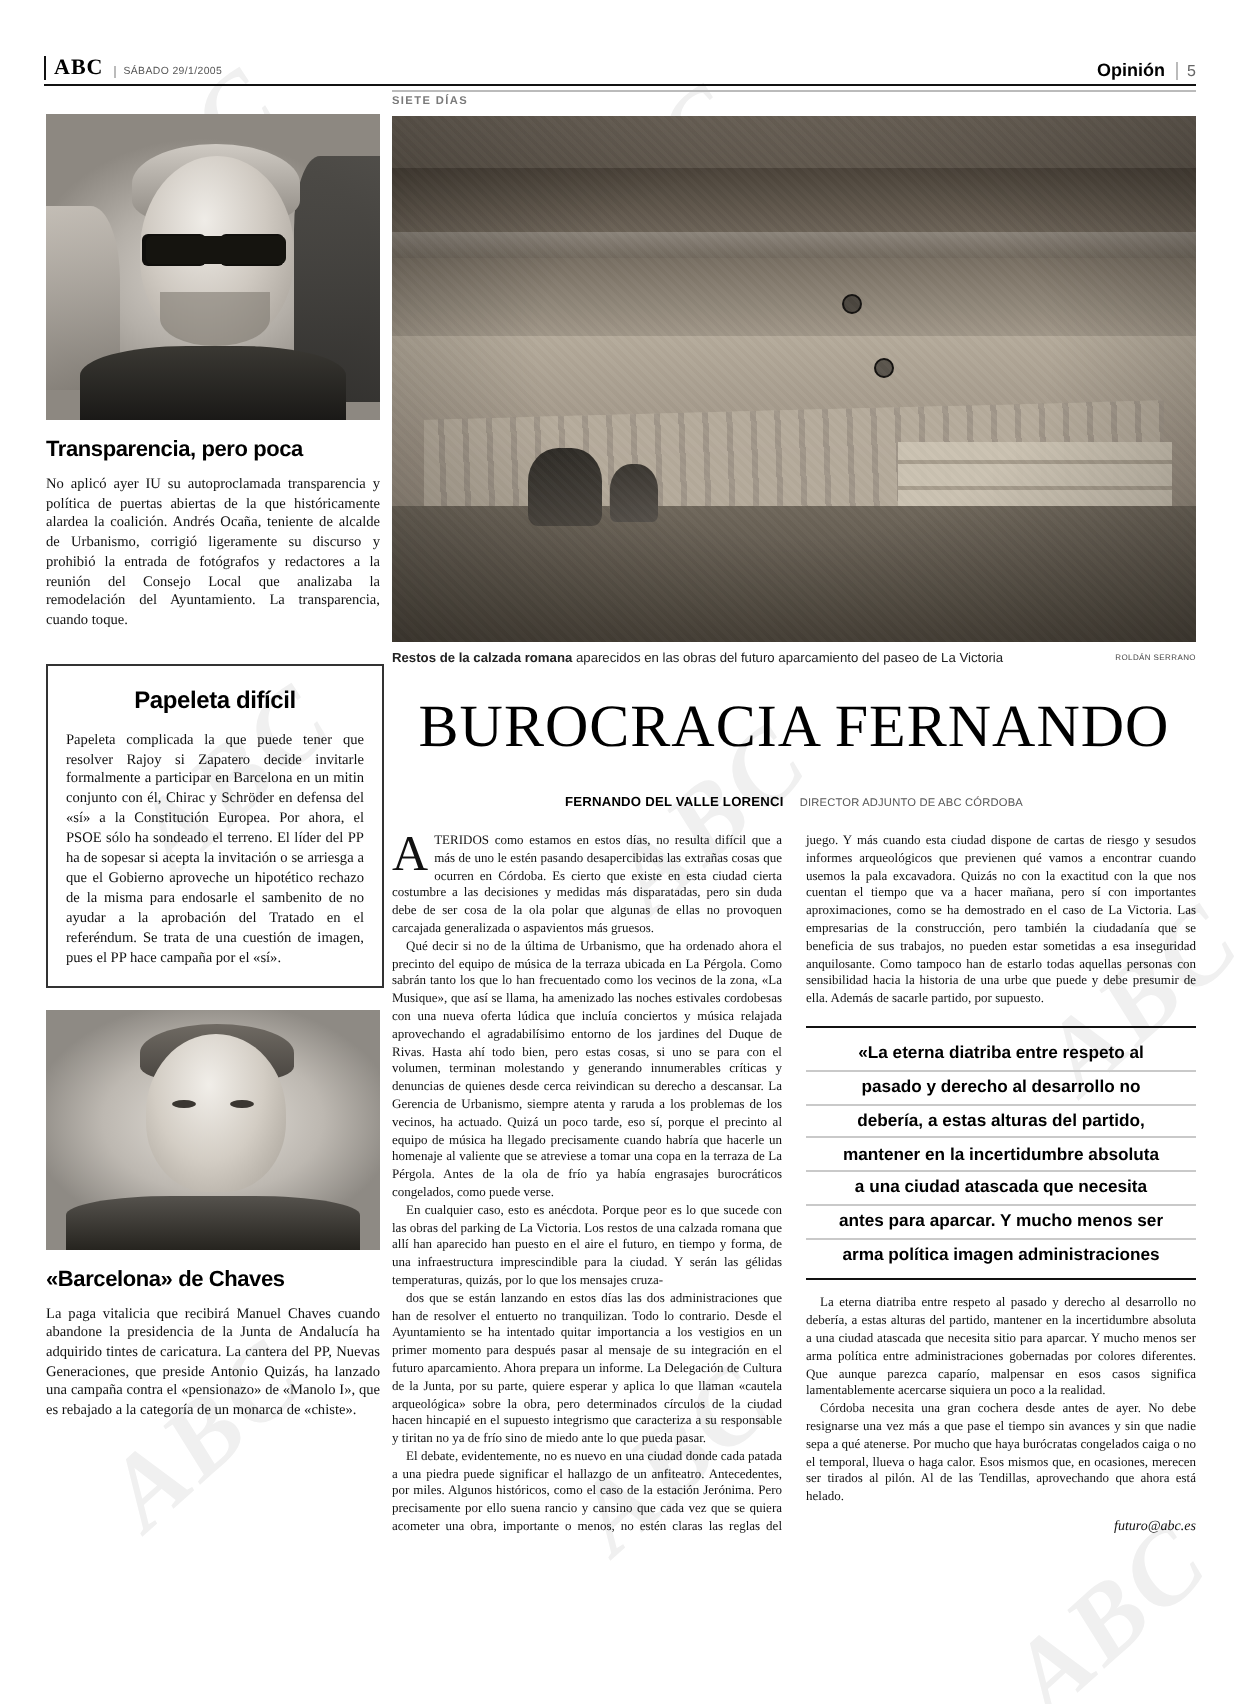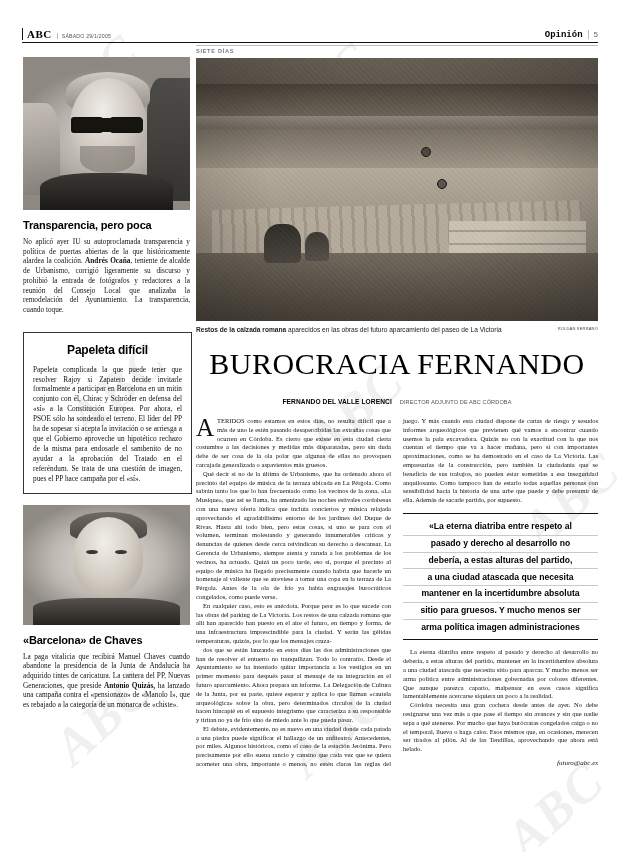--- a/index.html
+++ b/index.html
@@ -18,21 +18,21 @@
   
   .masthead{position:absolute;left:22px;top:22px;width:576px;height:20px;
     border-bottom:1.6px solid #111;display:flex;align-items:flex-end;
     justify-content:space-between;z-index:3;}
   .mh-left{display:flex;align-items:baseline;gap:5px;padding-bottom:2px;}
   .mh-abc{font-family:"Liberation Serif",serif;font-weight:bold;font-size:11px;
     letter-spacing:.5px;border-left:1.4px solid #111;padding-left:4px;color:#000;}
   .mh-date{font-family:"Liberation Sans",sans-serif;font-size:5.2px;color:#555;
     border-left:.8px solid #bbb;padding-left:4px;letter-spacing:.2px;}
   .mh-right{display:flex;align-items:baseline;gap:5px;padding-bottom:2px;}
-  .mh-section{font-family:Liberation Mono, monospace;font-weight:bold;font-size:9px;color:#000;}
+  .mh-section{font-family:Liberation Sans, sans-serif;font-weight:bold;font-size:9px;color:#000;}
   .mh-page{font-family:"Liberation Sans",sans-serif;font-size:8px;color:#666;
     border-left:.8px solid #bbb;padding-left:5px;}
 
   
   .rail{position:absolute;left:23px;top:57px;width:167px;z-index:2;}
 
   .photo{width:167px;background:#cfcfcf;position:relative;overflow:hidden;}
   .photo.p1{height:153px;}
   .photo.p3{height:120px;}
 
@@ -69,21 +69,21 @@
     background:linear-gradient(180deg,#6f6a63,#4a4641);}
   .p3 .eyeL{position:absolute;left:38%;top:38%;width:7%;height:3.4%;background:#3a3631;border-radius:50%;}
   .p3 .eyeR{position:absolute;left:55%;top:38%;width:7%;height:3.4%;background:#3a3631;border-radius:50%;}
   .p3 .body{position:absolute;left:6%;bottom:0;width:88%;height:22%;
     background:linear-gradient(180deg,#55524d,#26241f);border-radius:36% 36% 0 0;}
 
   .brief-title{font-family:"Liberation Sans",sans-serif;font-weight:bold;
     font-size:11px;color:#000;margin:9px 0 6px 0;letter-spacing:-.2px;}
   .brief-body{font-family:"Liberation Serif",serif;font-size:7.3px;line-height:9.7px;
     color:#111;text-align:justify;}
-  .brief-body b{font-weight:bold;}
+  .brief-body b{font-weight:normal;}
 
   
   .boxbrief{border:.9px solid #333;padding:8px 9px 9px 9px;margin-top:17px;width:149px;}
   .boxbrief .brief-title{text-align:center;font-size:12px;margin:2px 0 8px 0;}
   .boxbrief .brief-body{font-size:7.3px;line-height:9.9px;}
 
   
   .main{position:absolute;left:196px;top:45px;width:402px;z-index:2;}
 
   .siete{font-family:"Liberation Sans",sans-serif;font-size:5.6px;font-weight:bold;
@@ -251,23 +251,23 @@
         <p class="first"><span class="dropcap">A</span><span>TERIDOS como estamos en estos días, no resulta difícil que a más de uno le estén pasando desapercibidas las extrañas cosas que ocurren en Córdoba. Es cierto que existe en esta ciudad cierta costumbre a las decisiones y medidas más disparatadas, pero sin duda debe de ser cosa de la ola polar que algunas de ellas no provoquen carcajada generalizada o aspavientos más gruesos.</span></p>
         <p><span>Qué decir si no de la última de Urbanismo, que ha ordenado ahora el precinto del equipo de música de la terraza ubicada en La Pérgola. Como sabrán tanto los que lo han frecuentado como los vecinos de la zona, «La Musique», que así se llama, ha amenizado las noches estivales cordobesas con una nueva oferta lúdica que incluía conciertos y música relajada aprovechando el agradabilísimo entorno de los jardines del Duque de Rivas. Hasta ahí todo bien, pero estas cosas, si uno se para con el volumen, terminan molestando y generando innumerables críticas y denuncias de quienes desde cerca reivindican su derecho a descansar. La Gerencia de Urbanismo, siempre atenta y raruda a los problemas de los vecinos, ha actuado. Quizá un poco tarde, eso sí, porque el precinto al equipo de música ha llegado precisamente cuando habría que hacerle un homenaje al valiente que se atreviese a tomar una copa en la terraza de La Pérgola. Antes de la ola de frío ya había engrasajes burocráticos congelados, como puede verse.</span></p>
         <p><span>En cualquier caso, esto es anécdota. Porque peor es lo que sucede con las obras del parking de La Victoria. Los restos de una calzada romana que allí han aparecido han puesto en el aire el futuro, en tiempo y forma, de una infraestructura imprescindible para la ciudad. Y serán las gélidas temperaturas, quizás, por lo que los mensajes cruza-</span></p>
         <p><span>dos que se están lanzando en estos días las dos administraciones que han de resolver el entuerto no tranquilizan. Todo lo contrario. Desde el Ayuntamiento se ha intentado quitar importancia a los vestigios en un primer momento para después pasar al mensaje de su integración en el futuro aparcamiento. Ahora prepara un informe. La Delegación de Cultura de la Junta, por su parte, quiere esperar y aplica lo que llaman «cautela arqueológica» sobre la obra, pero determinados círculos de la ciudad hacen hincapié en el supuesto integrismo que caracteriza a su responsable y tiritan no ya de frío sino de miedo ante lo que pueda pasar.</span></p>
         <p><span>El debate, evidentemente, no es nuevo en una ciudad donde cada patada a una piedra puede significar el hallazgo de un anfiteatro. Antecedentes, por miles. Algunos históricos, como el caso de la estación Jerónima. Pero precisamente por ello suena rancio y cansino que cada vez que se quiera acometer una obra, importante o menos, no estén claras las reglas del juego. Y más cuando esta ciudad dispone de cartas de riesgo y sesudos informes arqueológicos que previenen qué vamos a encontrar cuando usemos la pala excavadora. Quizás no con la exactitud con la que nos cuentan el tiempo que va a hacer mañana, pero sí con importantes aproximaciones, como se ha demostrado en el caso de La Victoria. Las empresarias de la construcción, pero también la ciudadanía que se beneficia de sus trabajos, no pueden estar sometidas a esa inseguridad anquilosante. Como tampoco han de estarlo todas aquellas personas con sensibilidad hacia la historia de una urbe que puede y debe presumir de ella. Además de sacarle partido, por supuesto.</span></p>
 
         <div class="pull">
           <div class="ql">«La eterna diatriba entre respeto al</div>
           <div class="ql">pasado y derecho al desarrollo no</div>
           <div class="ql">debería, a estas alturas del partido,</div>
+          <div class="ql">mantener en la incertidumbre absoluta</div>
           <div class="ql">a una ciudad atascada que necesita</div>
-          <div class="ql">mantener en la incertidumbre absoluta</div>
-          <div class="ql">sitio para gruesos. Y mucho menos ser</div>
+          <div class="ql">antes para aparcar. Y mucho menos ser</div>
           <div class="ql">arma política imagen administraciones</div>
         </div>
 
         <p><span>La eterna diatriba entre respeto al pasado y derecho al desarrollo no debería, a estas alturas del partido, mantener en la incertidumbre absoluta a una ciudad atascada que necesita sitio para aparcar. Y mucho menos ser arma política entre administraciones gobernadas por colores diferentes. Que aunque parezca caparío, malpensar en esos casos significa lamentablemente acercarse siquiera un poco a la realidad.</span></p>
         <p><span>Córdoba necesita una gran cochera desde antes de ayer. No debe resignarse una vez más a que pase el tiempo sin avances y sin que nadie sepa a qué atenerse. Por mucho que haya burócratas congelados caiga o no el temporal, llueva o haga calor. Esos mismos que, en ocasiones, merecen ser tirados al pilón. Al de las Tendillas, aprovechando que ahora está helado.</span></p>
         <div class="sig">futuro@abc.es</div>
       </div>
     </div>
   </div>
 </div>

